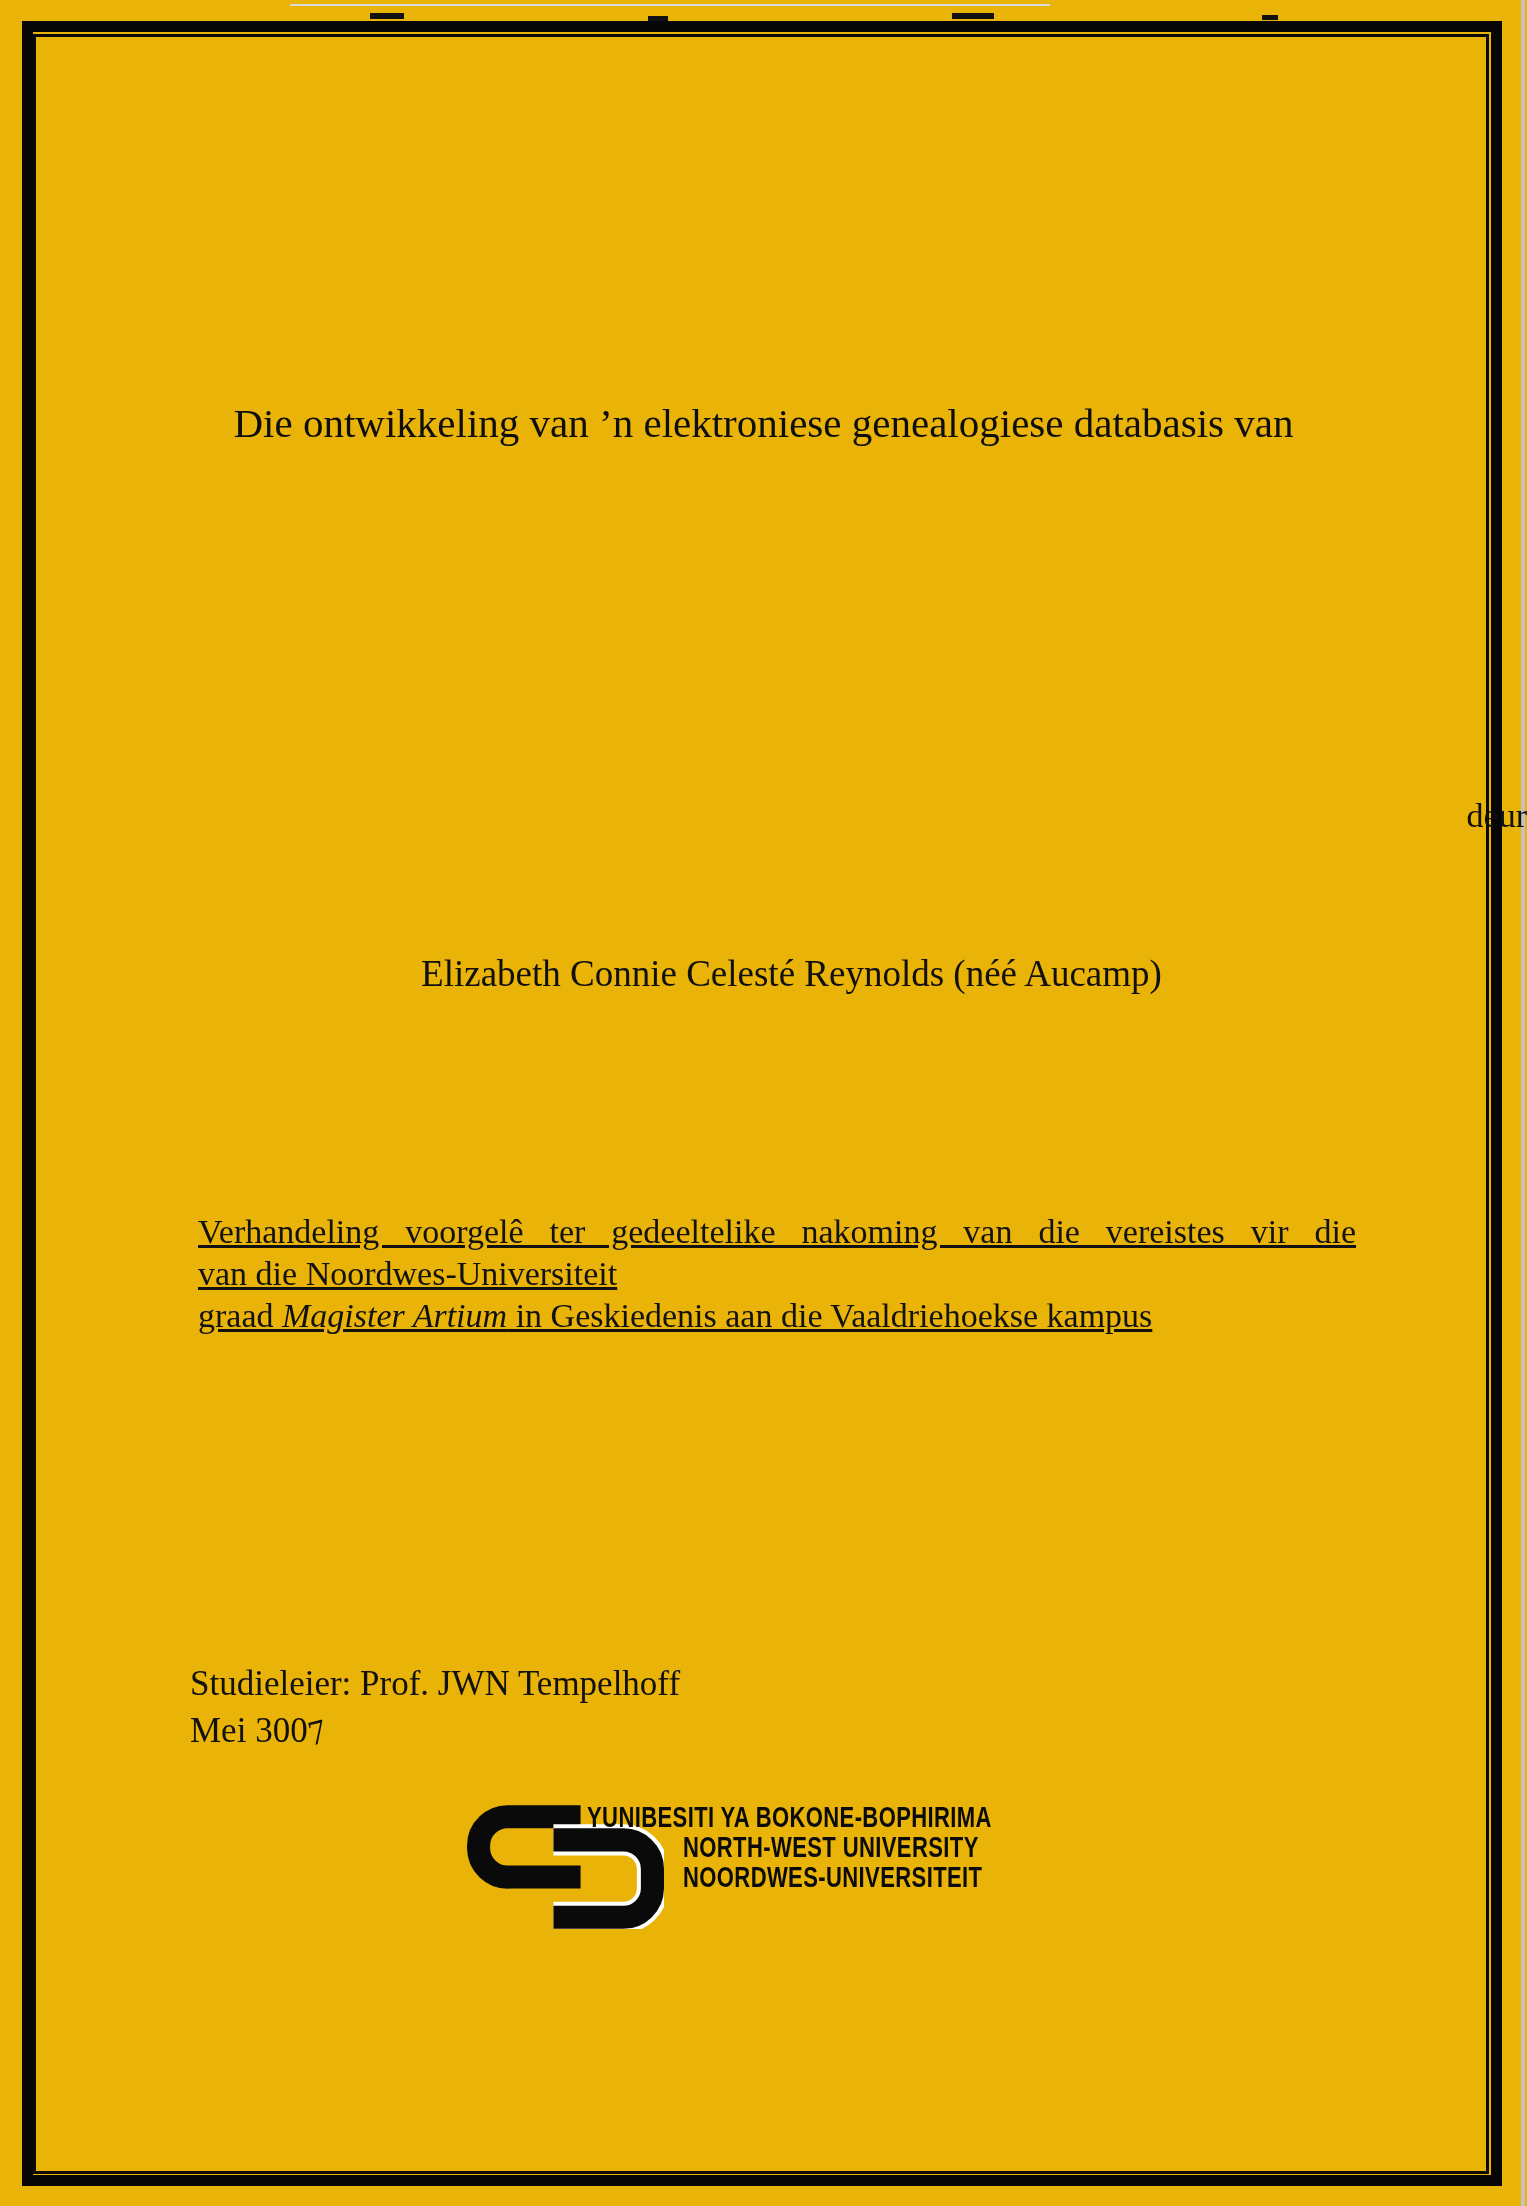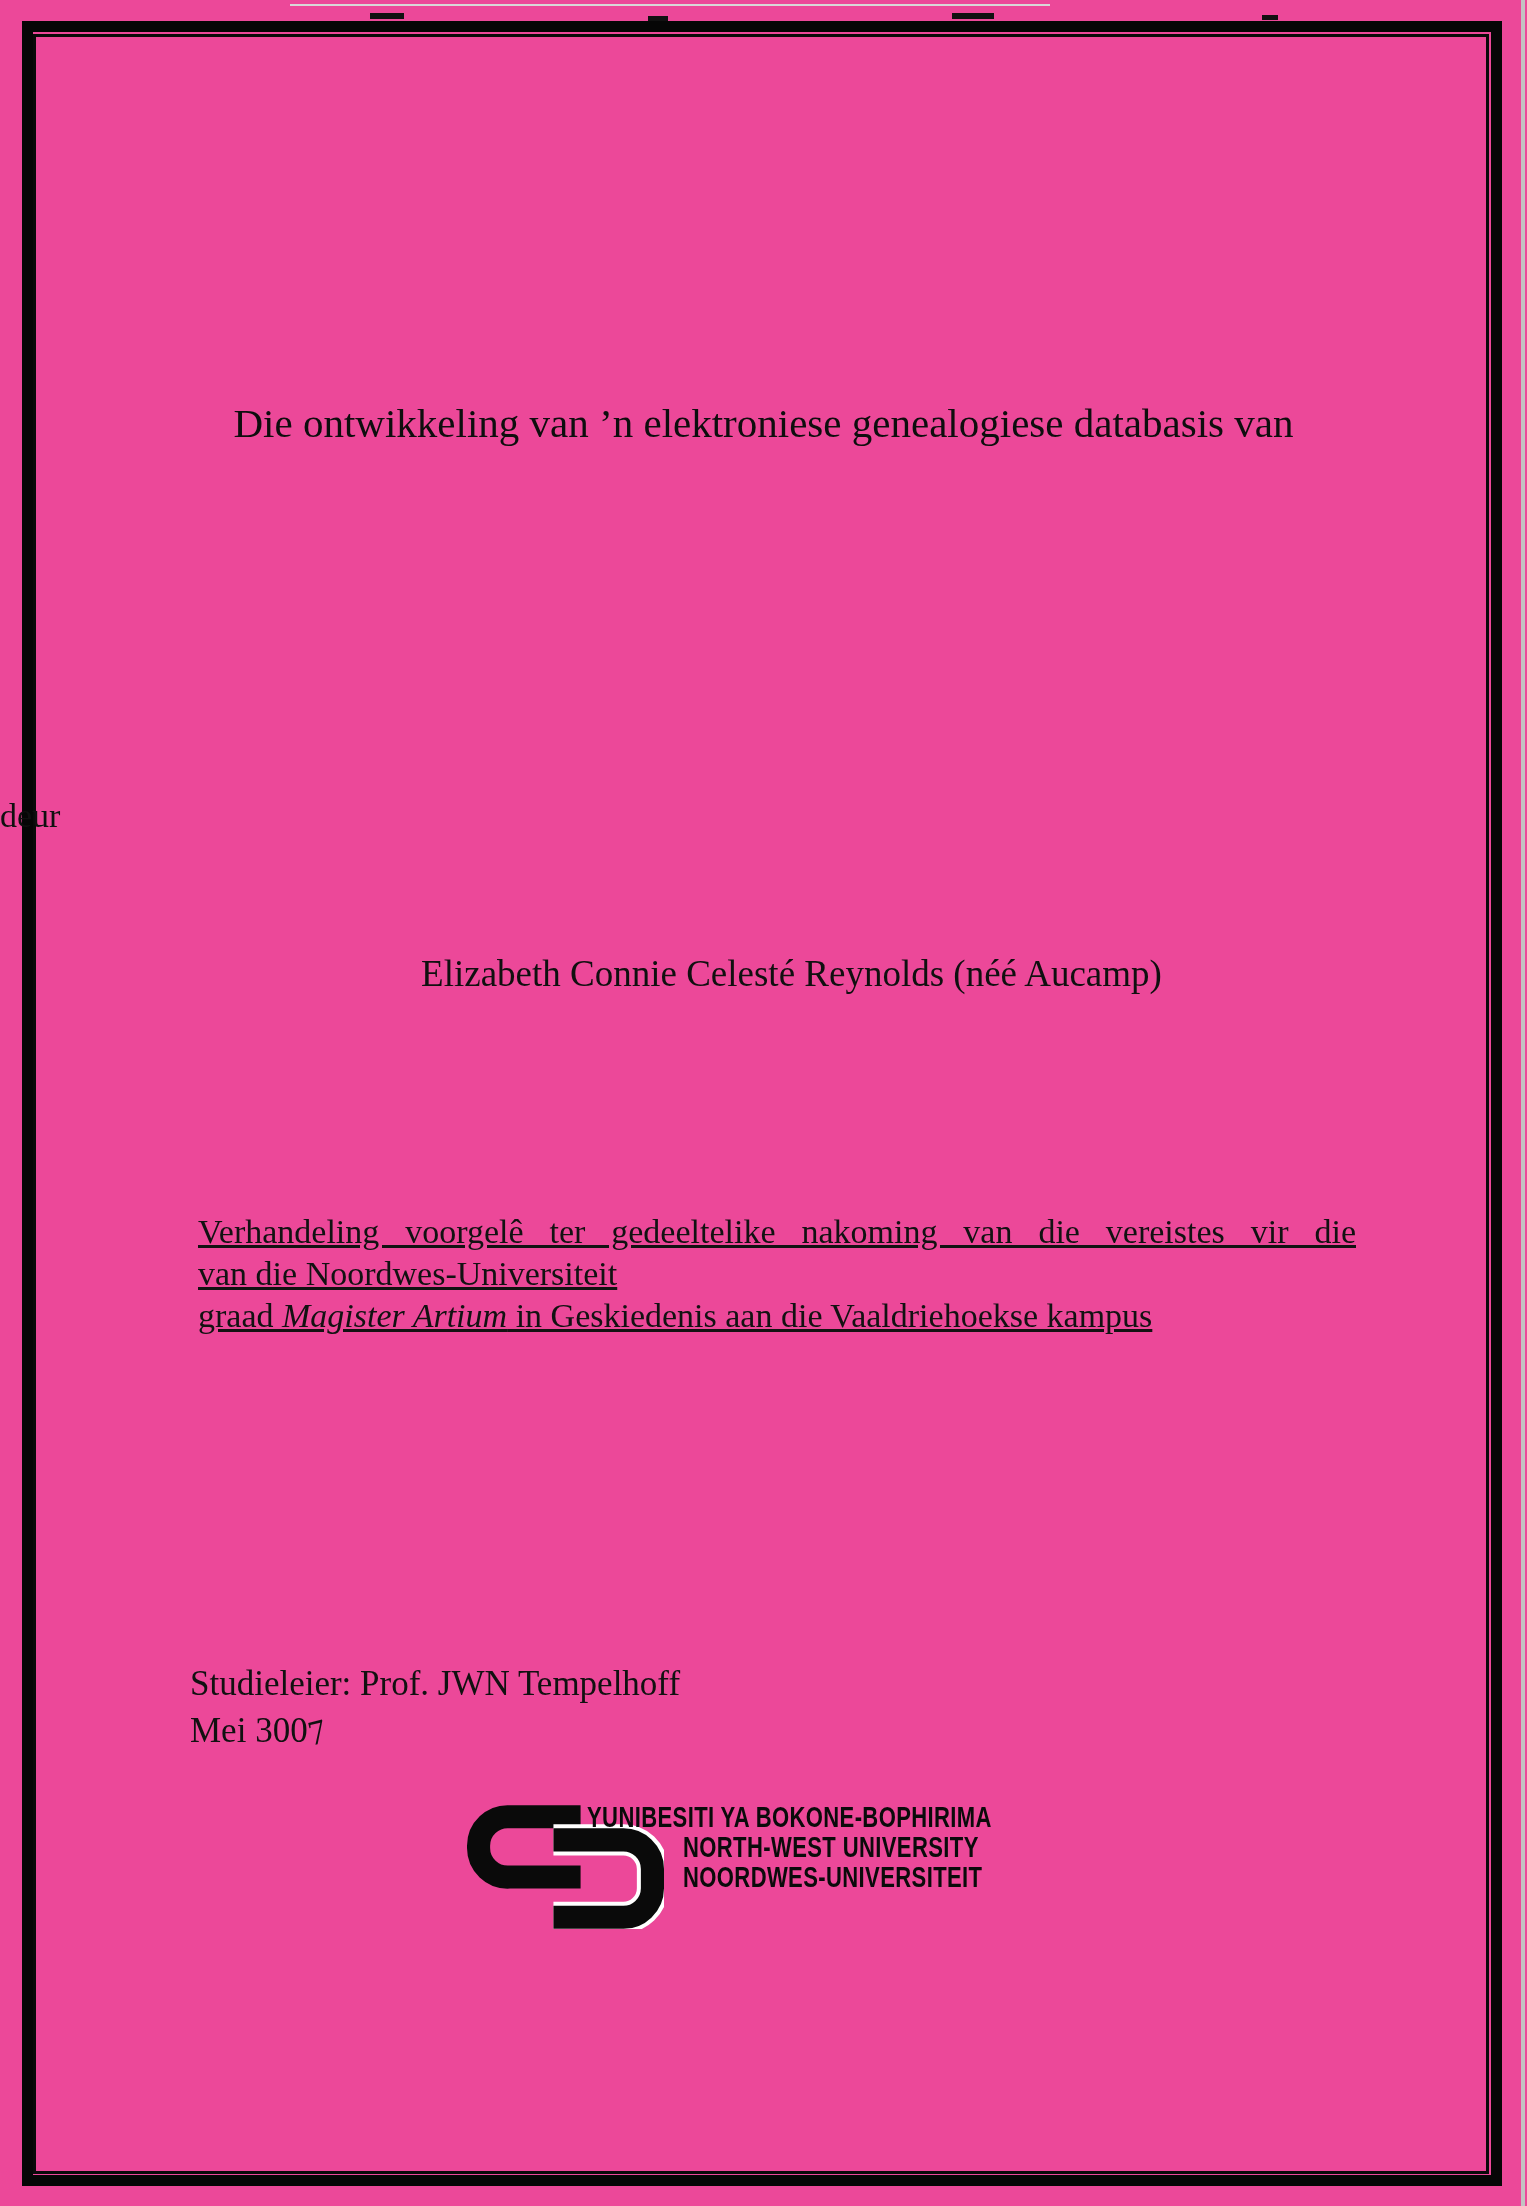--- a/index.html
+++ b/index.html
@@ -1,18 +1,18 @@
 <!DOCTYPE html>
 <html><head>
 <meta charset="utf-8">
 <style>
   html,body { margin:0; padding:0; background:#ffffff; }
   .page {
     position:relative; width:1527px; height:2206px;
-    background:#ec4899; overflow:hidden;
+    background:#eab308; overflow:hidden;
     font-family:"Liberation Serif","DejaVu Serif",serif;
     color:#101010;
   }
   
   .frame-outer {
     position:absolute; left:22px; top:21px; width:1458px; height:2143px;
     border:11px solid #060606;
   }
   .frame-inner {
     position:absolute; left:33px; top:34px; width:1450px; height:2134px;
@@ -23,21 +23,21 @@
   .edge-streak-right { position:absolute; right:2px; top:0; width:4px; height:2206px; background:#c2c2c2; }
   .edge-streak-top { position:absolute; left:290px; top:4px; width:760px; height:2px; background:#d8d8d8; }
 
   .title-block {
     position:absolute; left:0; top:384px; width:1527px;
     text-align:center; font-size:41px; line-height:78px;
     letter-spacing:0px; color:#0e0e0e;
   }
   .byline-deur {
     position:absolute; left:0; top:796px; width:1527px;
-    text-align:left; font-size:34px; line-height:40px;
+    text-align:right; font-size:34px; line-height:40px;
   }
   .author-line {
     position:absolute; left:0; top:952px; width:1527px;
     text-align:center; font-size:37px; line-height:44px;margin-left:28px;
   }
   .statement {
     position:absolute; left:198px; top:1211px; width:1158px;
     font-size:34px; line-height:42px; color:#121212;text-decoration:underline;
   }
   .statement .just { text-align:justify; text-align-last:justify; }

